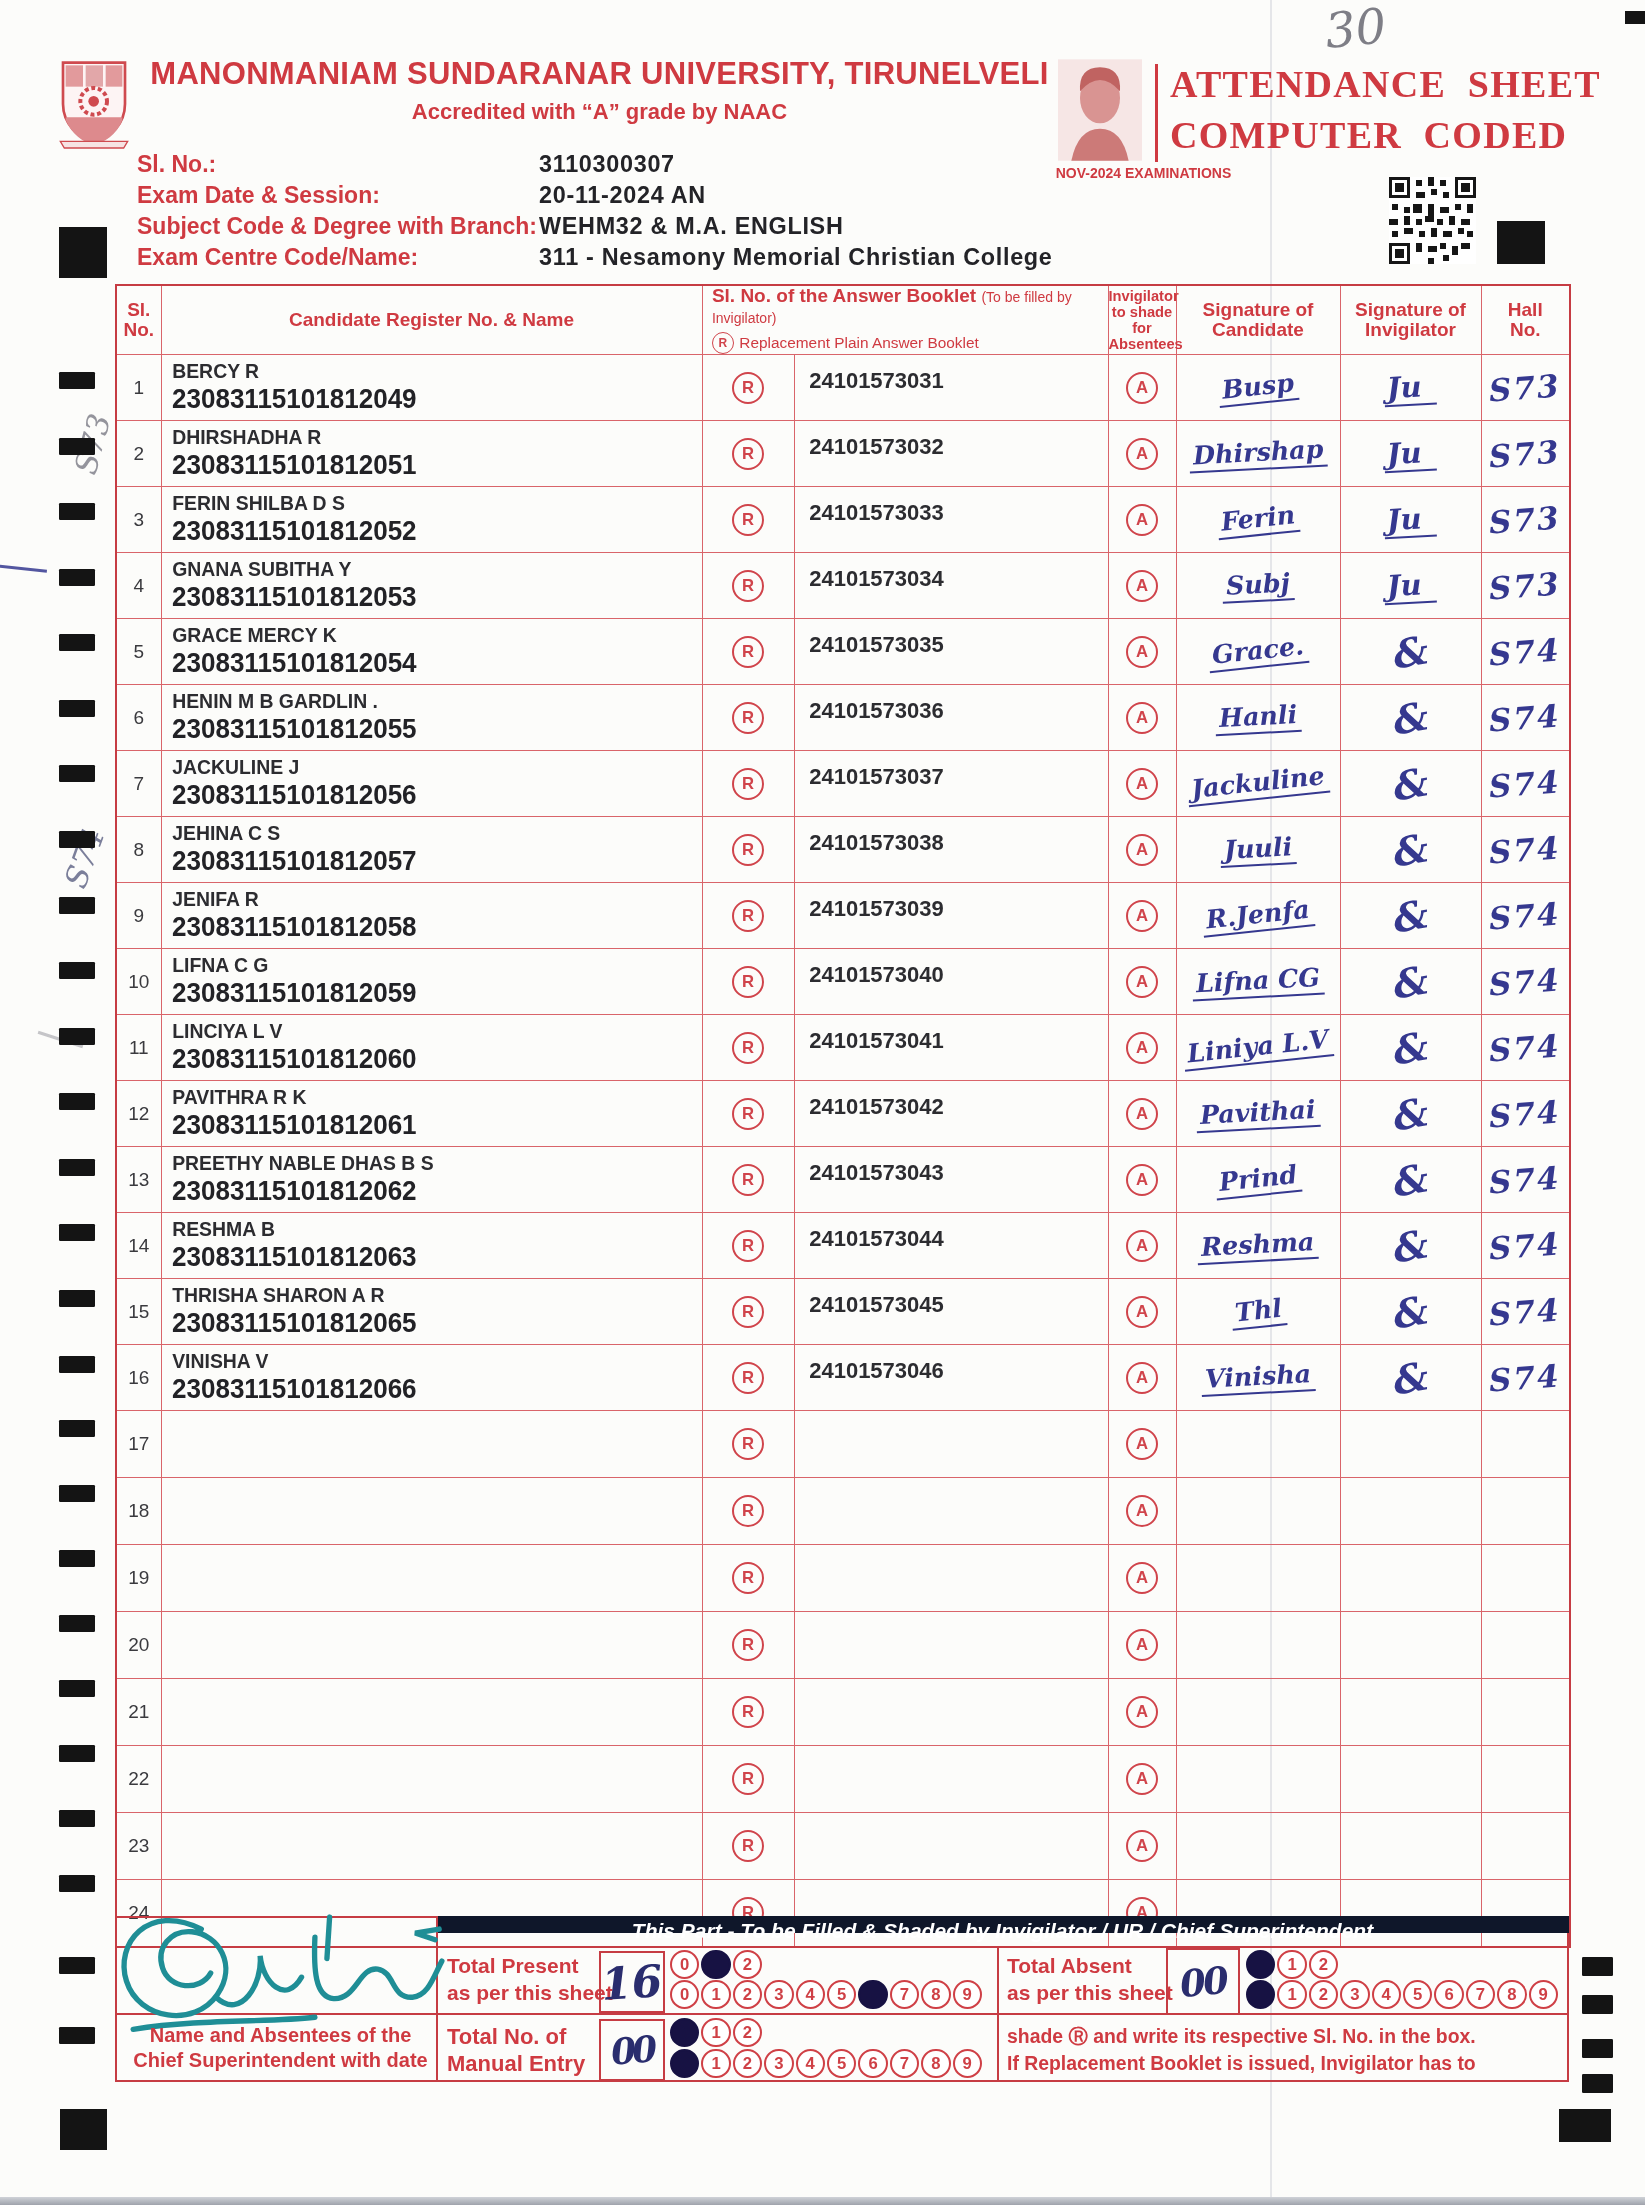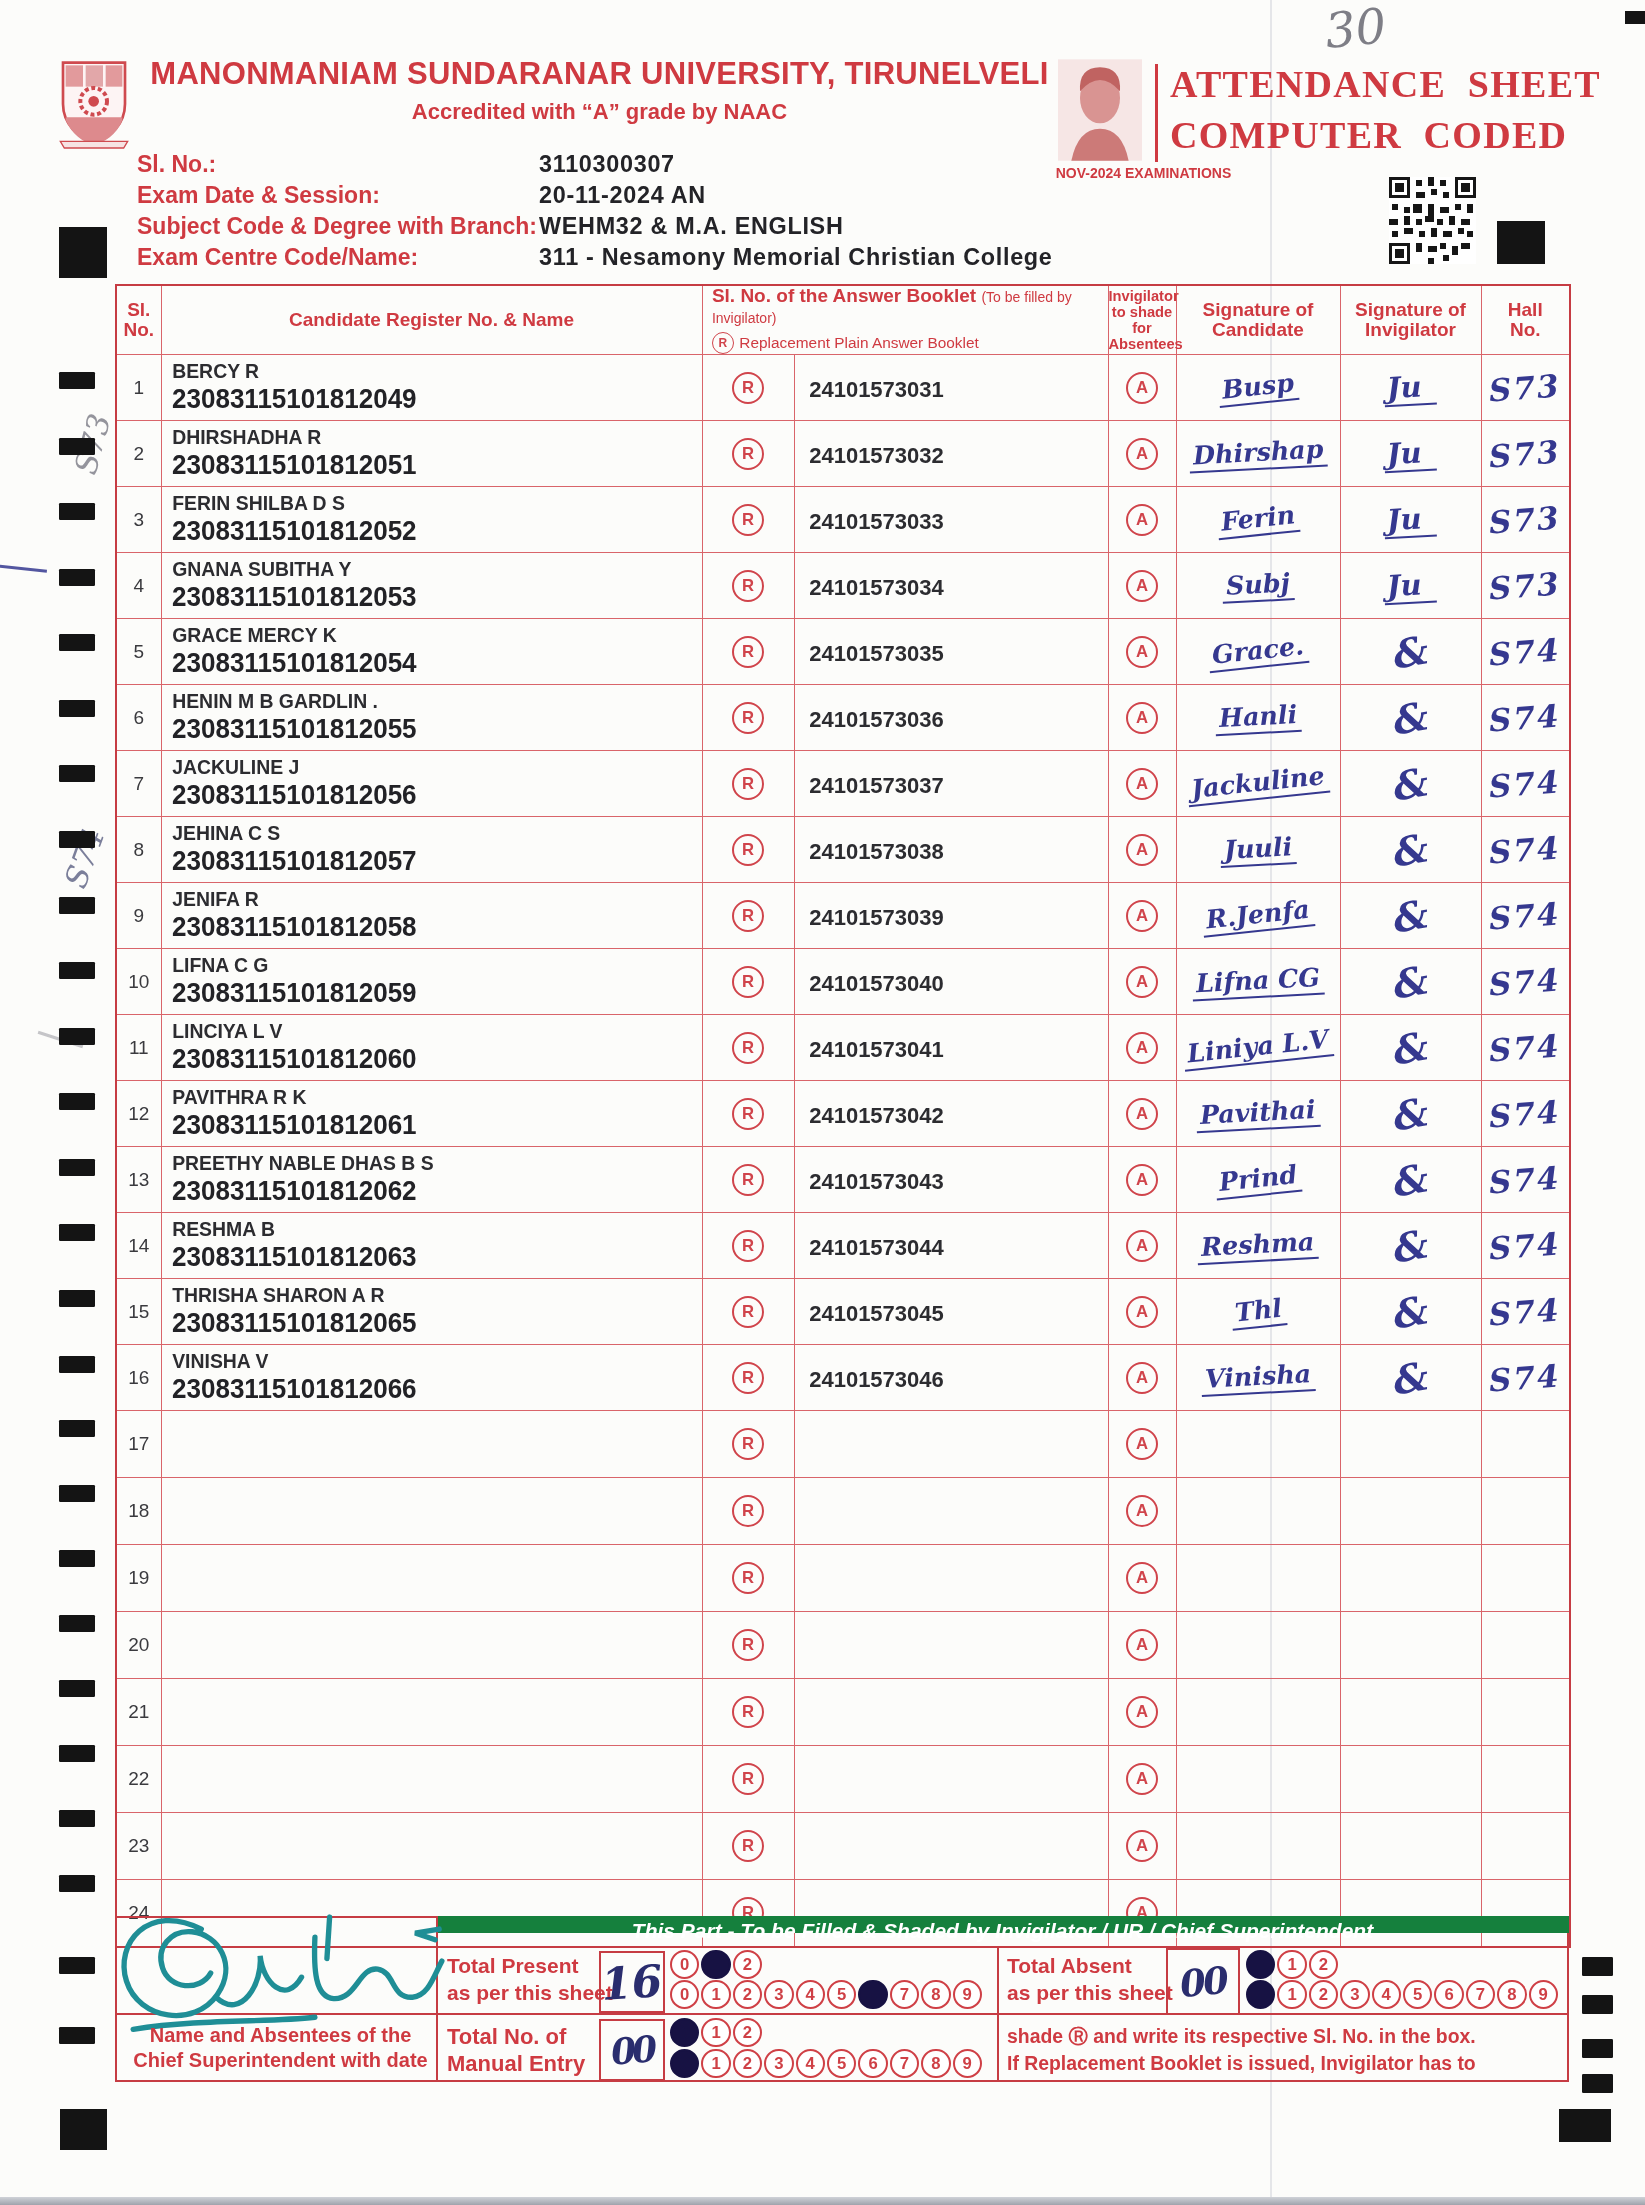--- a/index.html
+++ b/index.html
@@ -38,21 +38,21 @@
   tbody tr.tall{height:67px;}
   th{color:#cf3a41;font-size:19px;line-height:20px;font-weight:bold;}
   .th-book{text-align:left;padding-left:9.4px;}
   .th-book .paren{font-size:14px;font-weight:normal;}
   .th-book .sub{font-size:15.4px;font-weight:normal;display:flex;align-items:center;gap:5.4px;margin-top:4px;}
   .c-sl{text-align:center;font-size:19px;color:#3a3a3e;}
   .c-name{padding-left:10.7px;}
   .nm{font-size:19.4px;font-weight:bold;color:#2c2c30;line-height:23px;white-space:nowrap;}
   .rg{font-size:27.4px;font-weight:bold;color:#222226;letter-spacing:0px;line-height:32px;
       transform:scaleX(.95);transform-origin:left;white-space:nowrap;}
-  .c-bk{font-size:22px;font-weight:bold;color:#2c2c30;padding-left:14.7px;vertical-align:top;padding-top:22px;white-space:nowrap;}
+  .c-bk{font-size:22px;font-weight:bold;color:#2c2c30;padding-left:14.7px;vertical-align:top;padding-top:13px;white-space:nowrap;}
   .c-r,.c-a,.c-cs,.c-is,.c-h{text-align:center;}
   .circ{display:inline-flex;width:28px;height:28px;border:2px solid #d0444b;border-radius:50%;
         align-items:center;justify-content:center;font-weight:bold;font-size:16.7px;color:#d0444b;background:transparent;}
   .circ.sm{width:20px;height:20px;font-size:12px;border-width:1.3px;flex:0 0 auto;}
 
   
   .hand{font-family:"DejaVu Serif",serif;font-style:italic;color:#35388f;}
   .sigc{display:inline-block;font-size:25.4px;font-weight:600;border-bottom:2px solid #35388f;
         padding:0 4px 1.3px 4px;transform:rotate(-4deg);white-space:nowrap;}
   .sigi{display:inline-block;font-size:29px;font-weight:600;}
@@ -62,21 +62,21 @@
 
   
   .pnote{position:absolute;font-family:"DejaVu Serif",serif;font-style:italic;font-size:31px;}
   .pnote.top{left:62px;top:426px;color:#94949c;transform:rotate(-75deg);}
   .pnote.mid{left:54px;top:840px;color:#7b7f9a;transform:rotate(-70deg);}
   .pen-dash{position:absolute;left:-5.4px;top:567px;width:52px;height:3.3px;background:#35388f;transform:rotate(6deg);opacity:.85;}
   .pencil-dash{position:absolute;left:37px;top:1038px;width:47px;height:2.7px;background:#8d8d95;transform:rotate(18deg);opacity:.5;}
 
   
   .f-outer{left:115px;top:1916px;width:1454px;height:166px;border:2px solid #c63c43;box-sizing:border-box;}
-  .banner{left:436px;top:1916px;width:1133px;height:17px;background:#15803d;color:#fff;
+  .banner{left:436px;top:1916px;width:1133px;height:17px;background:#0f172a;color:#fff;
           font-size:21px;font-weight:bold;font-style:italic;text-align:center;line-height:29px;box-sizing:border-box;}
   .vline1{left:436px;top:1916px;width:2px;height:166px;background:#c63c43;}
   .vline2{left:997px;top:1946px;width:2px;height:136px;background:#c63c43;}
   .hline{left:115px;top:2013px;width:1454px;height:2px;background:#c63c43;}
   .flabel{font-size:21px;line-height:27px;font-weight:bold;color:#cf3a41;white-space:nowrap;}
   .valbox{position:absolute;border:2px solid #c63c43;display:flex;align-items:center;justify-content:center;}
   .ink{font-family:"DejaVu Serif",serif;font-style:italic;font-weight:bold;color:#2a2d6e;}
   .bub-row{position:absolute;white-space:nowrap;}
   .bub{display:inline-flex;width:25.4px;height:25.4px;border:2px solid #cf4046;border-radius:50%;color:#cf4046;
        font-size:16.7px;font-weight:bold;align-items:center;justify-content:center;margin-right:2px;background:#fff;}

